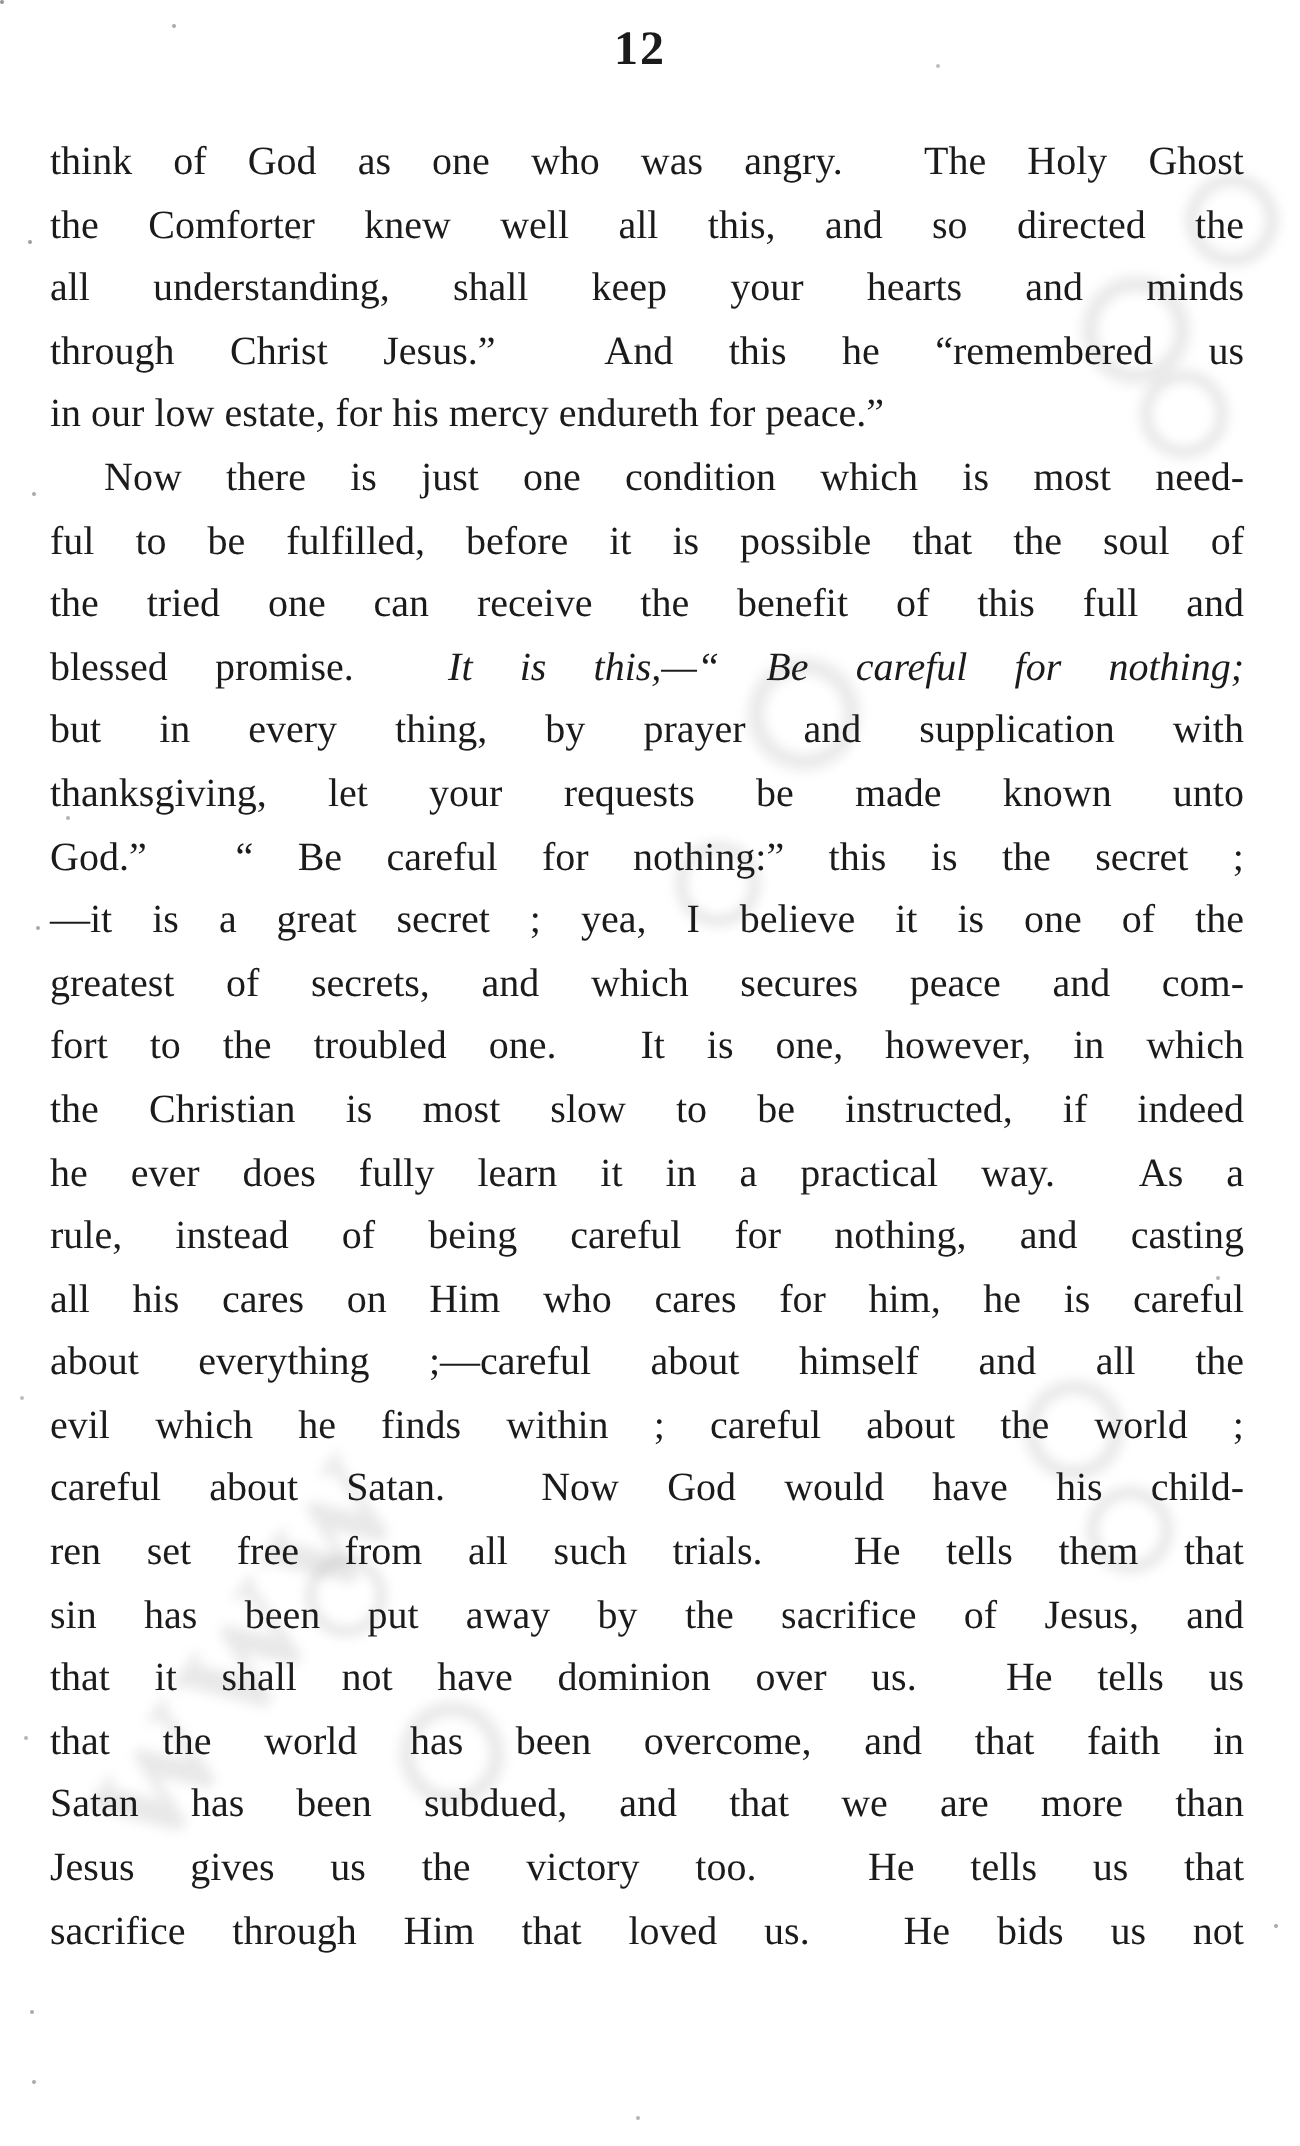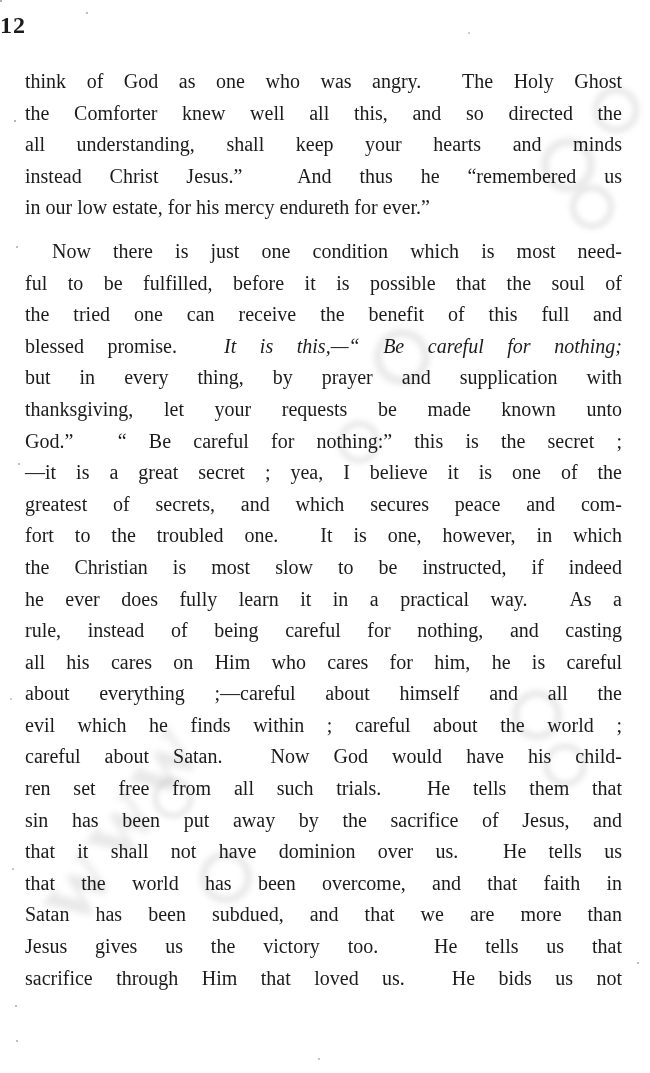--- a/index.html
+++ b/index.html
@@ -16,20 +16,21 @@
     overflow:hidden;
     position:relative;
   }
   .scan-page{
     position:absolute;inset:0;
     background:var(--paper);
   }
   .page-number{
     position:absolute;
     top:12px;left:0;right:10px;
+    text-align:center;
     font-size:24px;
     font-weight:bold;
     letter-spacing:1px;
     color:var(--ink);
   }
   .body-text{
     position:absolute;
     top:66px;left:25px;right:28px;
     font-size:20px;
     line-height:31.6px;
@@ -37,21 +38,21 @@
   }
   .para{display:block;}
   .line{
     white-space:pre-wrap;
     text-align:justify;
     text-align-last:justify;
     height:31.6px;
     overflow:visible;
   }
   .line.last-left{text-align-last:left;}
-  .para.indent .line:first-child{text-indent:27px;margin-top:12px;}
+  .para.indent .line:first-child{text-indent:27px;}
   .it{font-style:italic;font-family:Liberation Serif, serif;}
   
   .watermark-layer{position:absolute;inset:0;pointer-events:none;}
   .wm-text{
     position:absolute;
     left:6px;top:880px;
     width:340px;
     font-size:96px;
     font-weight:bold;
     letter-spacing:6px;
@@ -118,22 +119,22 @@
     <div class="speckle"></div>
   </div>
 
   <div class="page-number">12</div>
 
   <div class="body-text">
       <div class="para">
         <div class="line"><span>think of God as one who was angry.  The Holy Ghost</span></div>
         <div class="line"><span>the Comforter knew well all this, and so directed the</span></div>
         <div class="line"><span>all understanding, shall keep your hearts and minds</span></div>
-        <div class="line"><span>instead Christ Jesus.”  And thus he “remembered us</span></div>
-        <div class="line last-left"><span>in our low estate, for his mercy endureth for ever.”</span></div>
+        <div class="line"><span>through Christ Jesus.”  And this he “remembered us</span></div>
+        <div class="line last-left"><span>in our low estate, for his mercy endureth for peace.”</span></div>
       </div>
       <div class="para indent">
         <div class="line"><span>Now there is just one condition which is most need-</span></div>
         <div class="line"><span>ful to be fulfilled, before it is possible that the soul of</span></div>
         <div class="line"><span>the tried one can receive the benefit of this full and</span></div>
         <div class="line"><span>blessed promise.  </span><span class="it">It is this,—“ Be careful for nothing;</span></div>
         <div class="line"><span>but in every thing, by prayer and supplication with</span></div>
         <div class="line"><span>thanksgiving, let your requests be made known unto</span></div>
         <div class="line"><span>God.”  “ Be careful for nothing:” this is the secret ;</span></div>
         <div class="line"><span>—it is a great secret ; yea, I believe it is one of the</span></div>

